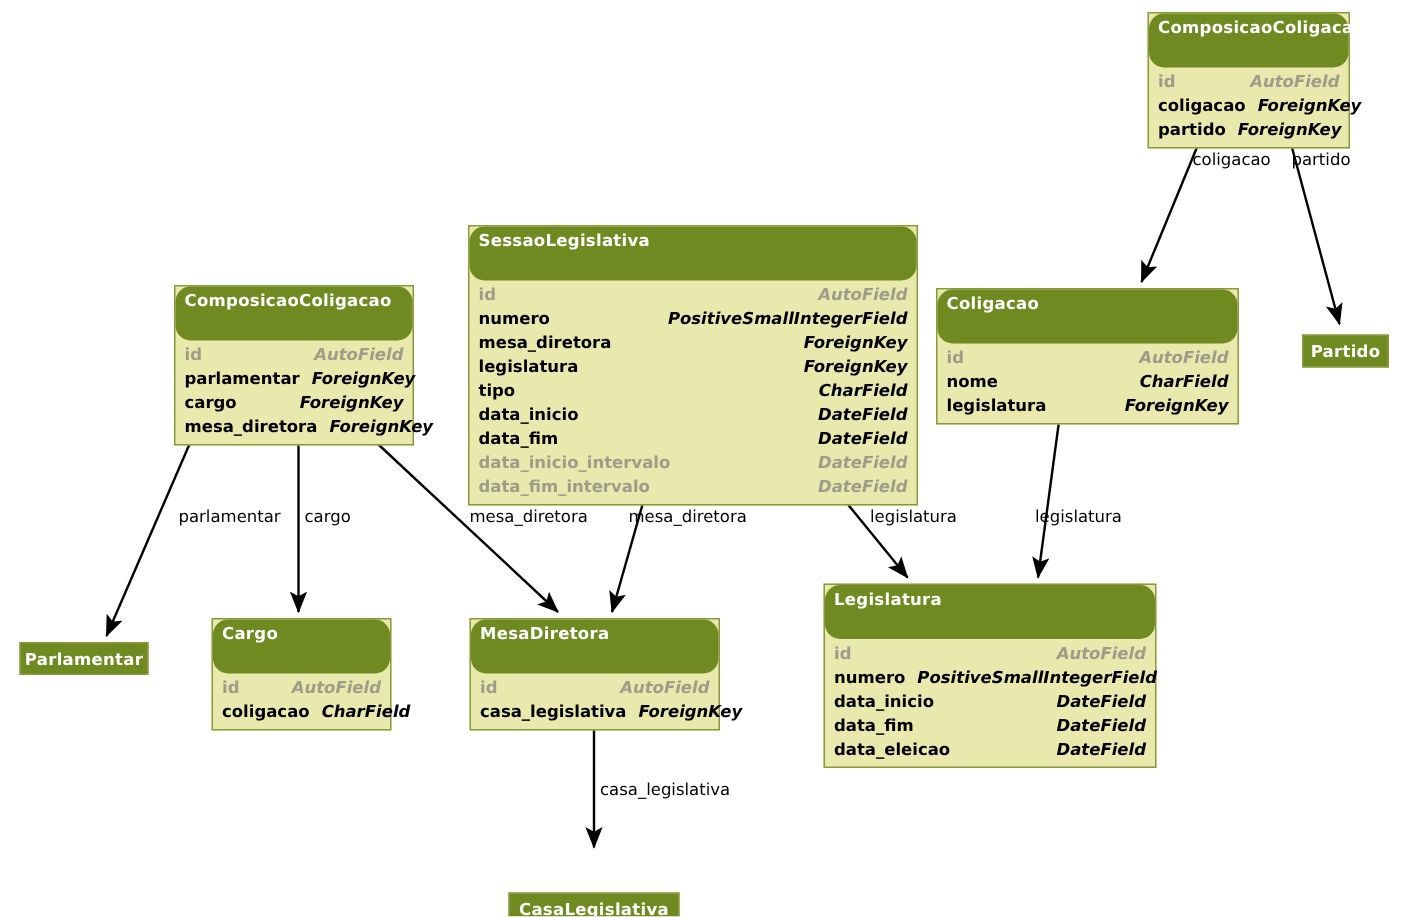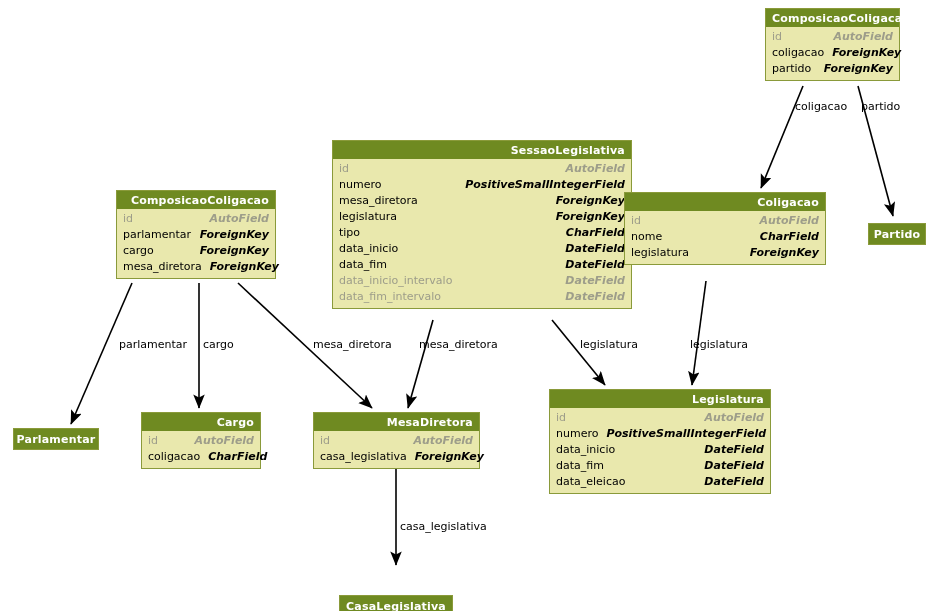--- a/index.html
+++ b/index.html
@@ -27,37 +27,38 @@
     position: absolute;
     border: 1px solid #8a9a3a;
     box-sizing: border-box;
     background: #e9e8ad;
   }
   .entity-header {
     background: #6f8a21;
     color: #ffffff;
     font-size: 11px;
     font-weight: bold;
-    text-align: right;
-    padding: 3px 6px 2px 6px;
+    text-align: left;
+    padding: 3px 6px 20px 6px;
     letter-spacing: 0.2px;
     white-space: nowrap;
+    border-radius: 10px;
   }
   .entity-body {
     padding: 2px 0 3px 0;
   }
   .field-row {
     display: flex;
     font-size: 11px;
     line-height: 16px;
     padding: 0 6px;
     white-space: nowrap;
   }
   .field-name {
-    font-weight: normal;
+    font-weight: bold;
     color: #000000;
     padding-right: 8px;
   }
   .field-type {
     font-weight: bold;
     color: #000000;
     margin-left: auto;
     font-style: italic;
   }
   .field-row.muted .field-name,
@@ -122,21 +123,21 @@
           <div class="field-row">
             <span class="field-name">coligacao</span>
             <span class="field-type">ForeignKey</span>
           </div>
           <div class="field-row">
             <span class="field-name">partido</span>
             <span class="field-type">ForeignKey</span>
           </div>
         </div>
       </div>
-      <div class="entity" style="left: 312px; top: 140px; width: 300px; margin-left: 20px;">
+      <div class="entity" style="left: 312px; top: 150px; width: 300px;">
         <div class="entity-header">SessaoLegislativa</div>
         <div class="entity-body">
           <div class="field-row muted">
             <span class="field-name">id</span>
             <span class="field-type">AutoField</span>
           </div>
           <div class="field-row">
             <span class="field-name">numero</span>
             <span class="field-type">PositiveSmallIntegerField</span>
           </div>

